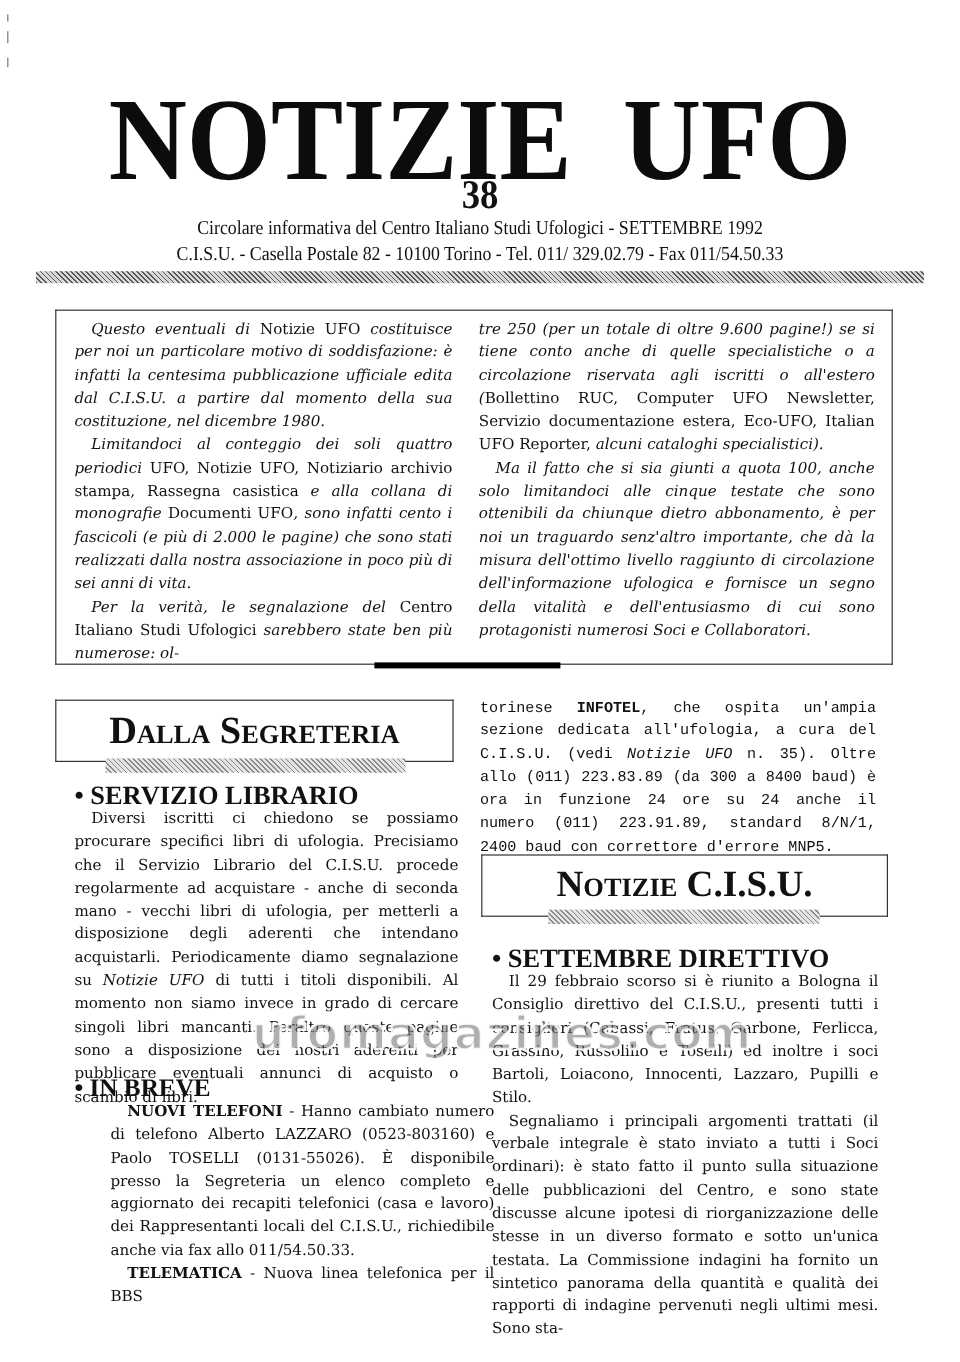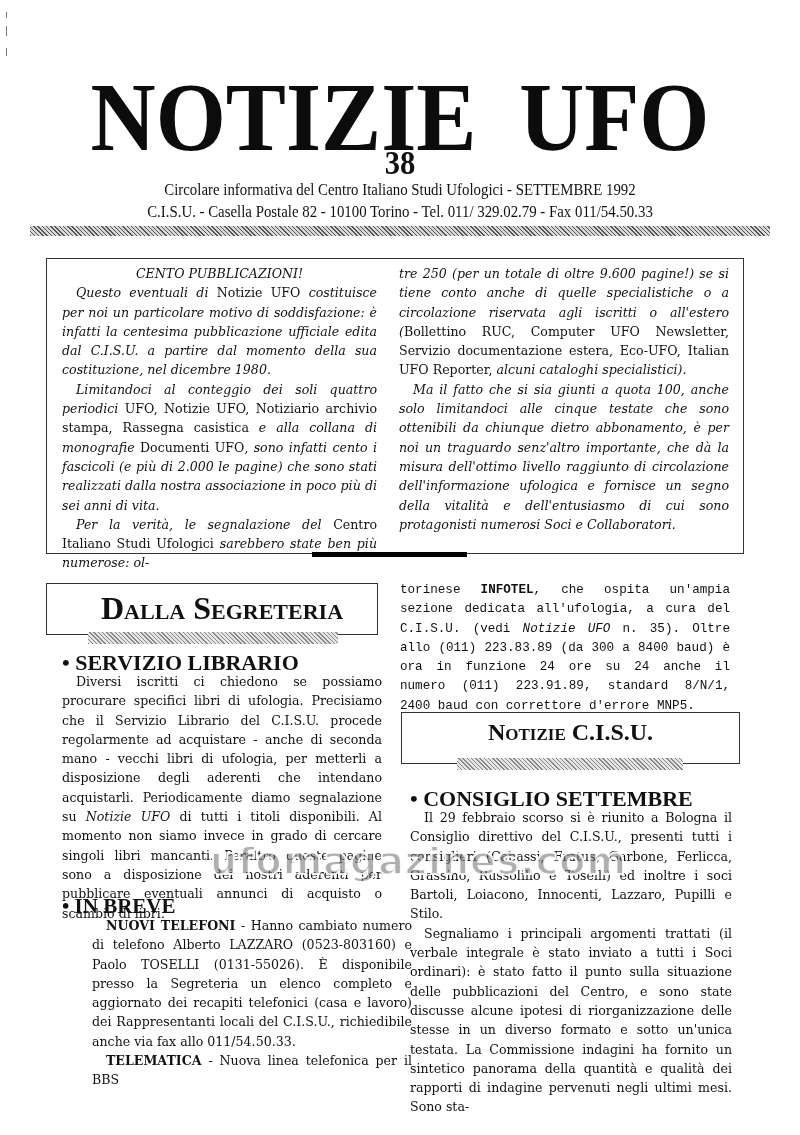--- a/index.html
+++ b/index.html
@@ -53,21 +53,21 @@
   .sec1-l { position: absolute; left: 46px; top: 583px; width: 0; height: 52px; border-left: 1.5px solid #333; }
   .sec1-r { position: absolute; left: 377px; top: 583px; width: 0; height: 52px; border-left: 1.5px solid #333; }
   .sec1-t { position: absolute; left: 46px; top: 583px; width: 332px; border-top: 1.5px solid #333; }
 
   .sec2-t { position: absolute; left: 401px; top: 712px; width: 339px; border-top: 1.5px solid #333; }
   .sec2-l { position: absolute; left: 401px; top: 712px; width: 0; height: 52px; border-left: 1.5px solid #333; }
   .sec2-r { position: absolute; left: 739px; top: 712px; width: 0; height: 52px; border-left: 1.5px solid #333; }
   .sec2-bl { position: absolute; left: 401px; top: 763px; width: 58px; border-top: 1.5px solid #333; }
   .sec2-br { position: absolute; left: 680px; top: 763px; width: 60px; border-top: 1.5px solid #333; }
   .sec2-hatch { left: 457px; top: 758px; width: 226px; }
-  .sec2-title { position: absolute; left: 401px; width: 339px; top: 719px; text-align: center; font-family: "Liberation Serif", serif; font-weight: bold; font-variant: small-caps; font-size: 24px; }
+  .sec2-title { position: absolute; left: 401px; width: 339px; top: 719px; text-align: center; font-family: "Liberation Serif", serif; font-weight: bold; font-variant: small-caps; font-size: 31px; }
 
   .bullet-head { position: absolute; font-family: "Liberation Serif", serif; font-weight: bold; font-size: 22px; line-height: 1; }
   .body-text { position: absolute; font-size: 12.6px; line-height: 19.3px; text-align: justify; font-family: "DejaVu Serif", serif; }
   .body-text p { text-indent: 14px; }
   .body-text p.noindent { text-indent: 0; }
   .b { font-weight: bold; }
 
   .head-servizio { left: 62px; top: 652px; }
   .text-servizio { left: 62px; top: 672px; width: 320px; }
   .head-breve { left: 62px; top: 896px; font-size: 21px; }
@@ -101,41 +101,40 @@
 <div class="subline l1">Circolare informativa del Centro Italiano Studi Ufologici - SETTEMBRE 1992</div>
 <div class="subline l2">C.I.S.U. - Casella Postale 82 - 10100 Torino - Tel. 011/ 329.02.79 - Fax  011/54.50.33</div>
 <div class="hatch-full"></div>
 
 <div class="box-topline"></div>
 <div class="box-frame" style="border-top:none"></div>
 <div class="box-frame2" style="border-top:none"></div>
 <div class="box-bottom-bar"></div>
 
 <div class="col-text ed-left">
-  <p class="ed-title">CENTO PUBBLICAZIONI!</p>
   <div id="ed-left-paras">
       <p><span class="it">Questo eventuali di </span><span>Notizie UFO</span><span class="it"> costituisce per noi un particolare motivo di soddisfazione: è infatti la centesima pubblicazione ufficiale edita dal C.I.S.U. a partire dal momento della sua costituzione, nel dicembre 1980.</span></p>
       <p><span class="it">Limitandoci al conteggio dei soli quattro periodici </span><span>UFO, Notizie UFO, Notiziario archivio stampa, </span><span>Rassegna casistica</span><span class="it"> e alla collana di monografie </span><span>Documenti UFO</span><span class="it">, sono infatti cento i fascicoli (e più di 2.000 le pagine) che sono stati realizzati dalla nostra associazione in poco più di sei anni di vita.</span></p>
       <p><span class="it">Per la verità, le segnalazione del </span><span>Centro Italiano Studi Ufologici</span><span class="it"> sarebbero state ben più numerose: ol-</span></p>
     </div>
 </div>
 <div class="col-text ed-right">
   <div id="ed-right-paras">
       <p class="noindent"><span class="it">tre 250 (per un totale di oltre 9.600 pagine!) se si tiene conto anche di quelle specialistiche o a circolazione riservata agli iscritti o all'estero (</span><span>Bollettino RUC, Computer UFO Newsletter, Servizio documentazione estera, Eco-UFO, Italian UFO Reporter,</span><span class="it"> alcuni cataloghi specialistici).</span></p>
       <p><span class="it">Ma il fatto che si sia giunti a quota 100, anche solo limitandoci alle cinque testate che sono ottenibili da chiunque dietro abbonamento, è per noi un traguardo senz'altro importante, che dà la misura dell'ottimo livello raggiunto di circolazione dell'informazione ufologica e fornisce un segno della vitalità e dell'entusiasmo di cui sono protagonisti numerosi Soci e Collaboratori.</span></p>
     </div>
 </div>
 
 <div class="sec1-t"></div>
 <div class="sec1-l"></div>
 <div class="sec1-r"></div>
 <div class="sec1-bl"></div>
 <div class="sec1-br"></div>
 <div class="section-hatch sec1-hatch"></div>
-<div class="section-title" style="left:46px;right:auto;width:332px;top:590px;font-size:32px;margin-left:10px;">Dalla Segreteria</div>
+<div class="section-title" style="left:46px;right:auto;width:332px;top:590px;font-size:32px;">Dalla Segreteria</div>
 
 <div class="bullet-head head-servizio">• SERVIZIO LIBRARIO</div>
 <div class="body-text text-servizio">
   <p id="servizio-para"><span>Diversi iscritti ci chiedono se possiamo procurare specifici libri di ufologia. Precisiamo che il Servizio Librario del C.I.S.U. procede regolarmente ad acquistare - anche di seconda mano - vecchi libri di ufologia, per metterli a disposizione degli aderenti che intendano acquistarli. Periodicamente diamo segnalazione su </span><span class="it">Notizie UFO</span><span> di tutti i titoli disponibili. Al momento non siamo invece in grado di cercare singoli libri mancanti. Peraltro queste pagine sono a disposizione dei nostri aderenti per pubblicare eventuali annunci di acquisto o scambio di libri.</span></p>
 </div>
 
 <div class="bullet-head head-breve">• IN BREVE</div>
 <div class="body-text text-breve">
   <div id="breve-paras">
       <p><span class="b">NUOVI TELEFONI</span><span> - Hanno cambiato numero di telefono Alberto LAZZARO (0523-803160) e Paolo TOSELLI (0131-55026). È disponibile presso la Segreteria un elenco completo e aggiornato dei recapiti telefonici (casa e lavoro) dei Rappresentanti locali del C.I.S.U., richiedibile anche via fax allo 011/54.50.33.</span></p>
@@ -148,19 +147,19 @@
 </div>
 
 <div class="sec2-t"></div>
 <div class="sec2-l"></div>
 <div class="sec2-r"></div>
 <div class="sec2-bl"></div>
 <div class="sec2-br"></div>
 <div class="section-hatch sec2-hatch"></div>
 <div class="sec2-title">Notizie C.I.S.U.</div>
 
-<div class="bullet-head head-consiglio">• CONSIGLIO SETTEMBRE</div>
+<div class="bullet-head head-consiglio">• SETTEMBRE DIRETTIVO</div>
 <div class="body-text text-consiglio">
   <p>Il 29 febbraio scorso si è riunito a Bologna il Consiglio direttivo del C.I.S.U., presenti tutti i consiglieri (Cabassi, Fratus, Garbone, Ferlicca, Grassino, Russolillo e Toselli) ed inoltre i soci Bartoli, Loiacono, Innocenti, Lazzaro, Pupilli e Stilo.</p>
   <p>Segnaliamo i principali argomenti trattati (il verbale integrale è stato inviato a tutti i Soci ordinari): è stato fatto il punto sulla situazione delle pubblicazioni del Centro, e sono state discusse alcune ipotesi di riorganizzazione delle stesse in un diverso formato e sotto un'unica testata. La Commissione indagini ha fornito un sintetico panorama della quantità e qualità dei rapporti di indagine pervenuti negli ultimi mesi. Sono sta-</p>
 </div>
 
 <div class="watermark">ufomagazines.com</div>
 
 </body></html>

